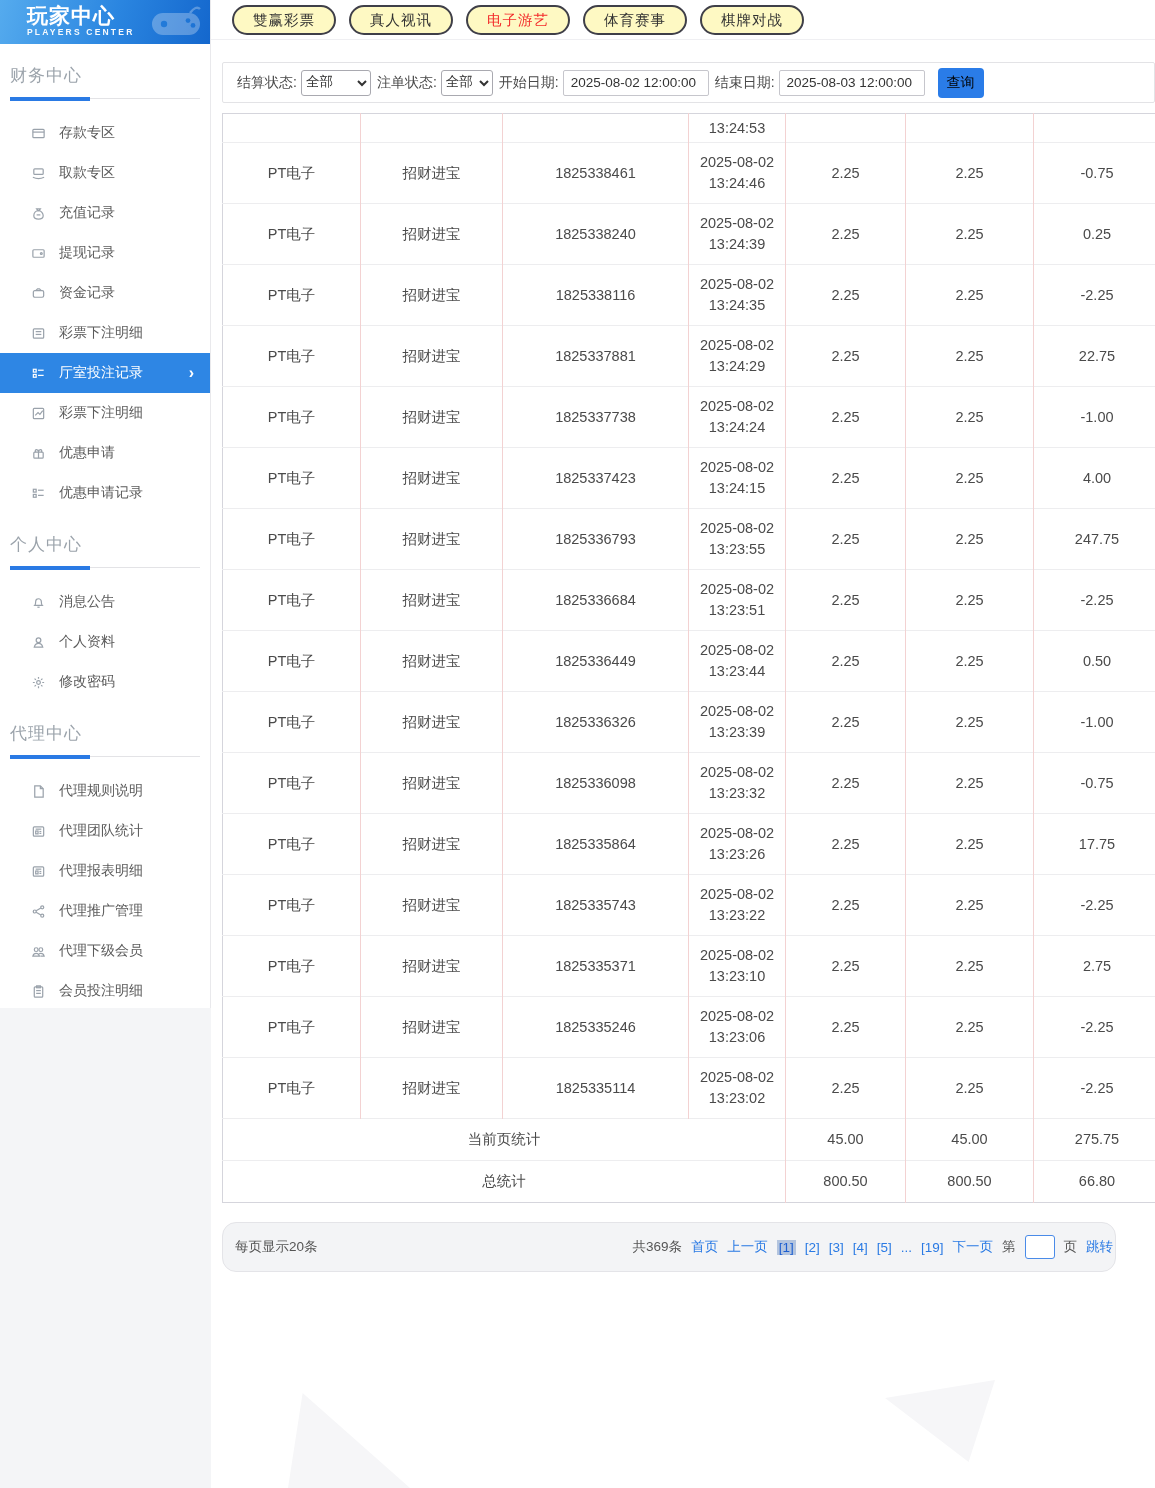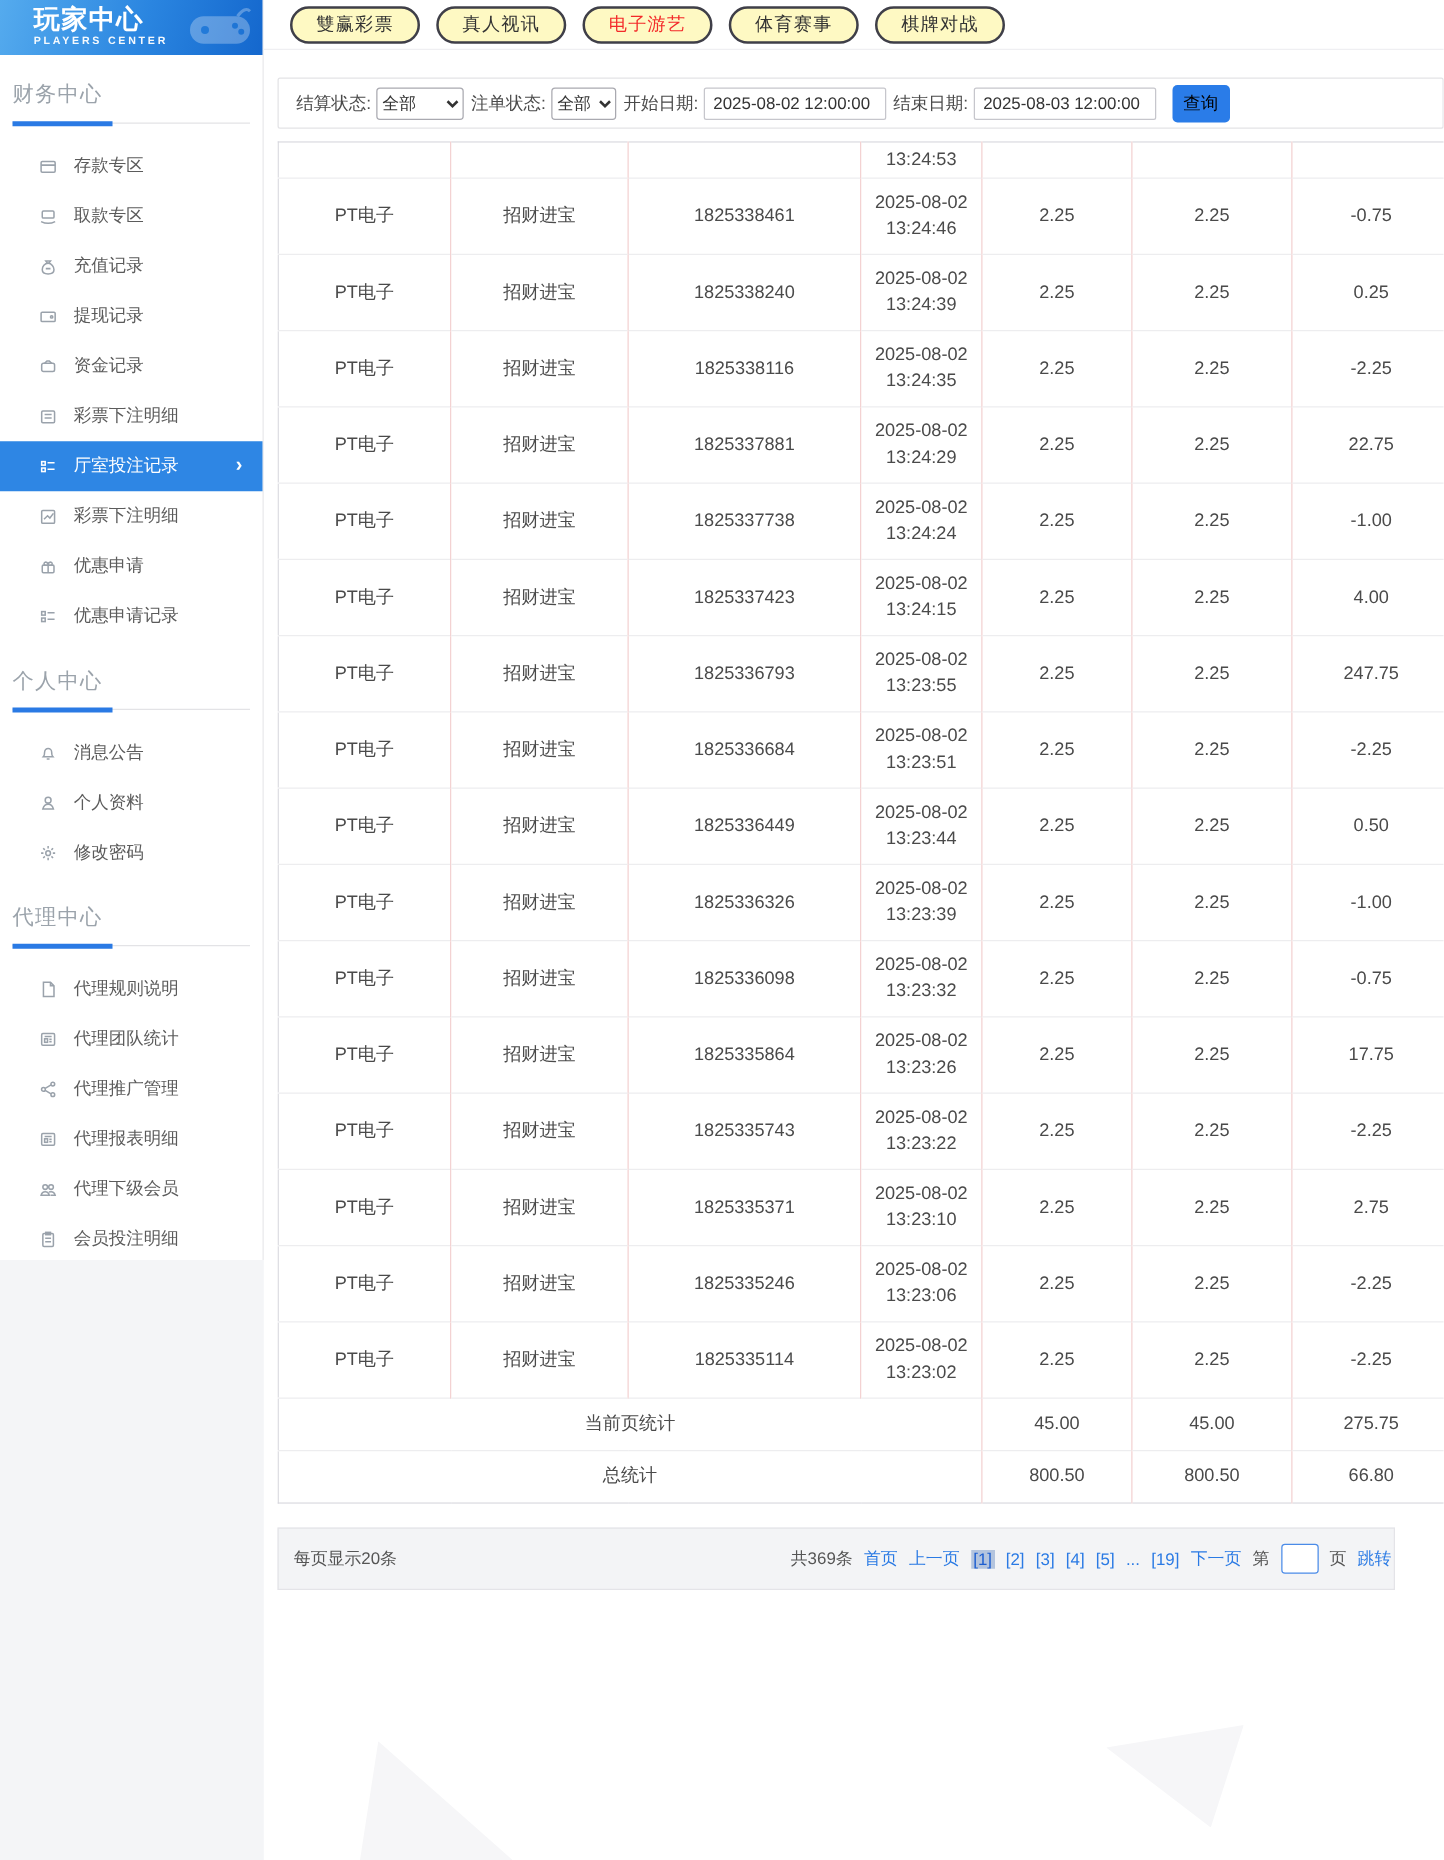--- a/index.html
+++ b/index.html
@@ -26,39 +26,39 @@
   .topbar{position:absolute;left:211px;top:0;width:944px;height:40px;background:#fff;border-bottom:1px solid #efeff2;
     display:flex;align-items:center;padding-left:21px;gap:13px;}
   .pill{height:30px;line-height:26px;padding:0 19px;border:2px solid #3f3f48;border-radius:16px;
     font-size:14.5px;color:#333;letter-spacing:1px;background:#fef9c3;cursor:pointer;}
   .pill.active{color:#f32a2a;}
   
   .filterbar{position:absolute;left:222px;top:62px;width:933px;height:41px;border:1px solid #e3e3e6;border-radius:2px;
     background:#fff;display:flex;align-items:center;padding-left:8px;font-size:14px;color:#4a4a4a;}
   .filterbar label{margin:0 4px 0 6px;text-align:right;}
   .filterbar select{height:26px;border:1px solid #a9a9b0;border-radius:3px;background:#fff;font-size:13.5px;color:#333;
-    font-family:Liberation Serif, serif;}
+    font-family:Liberation Mono, monospace;}
   .sel-settle{width:70px;}
   .sel-order{width:52px;}
   .filterbar input.date{width:146px;height:26px;border:1px solid #c6c6cc;border-radius:2px;font-size:13.5px;color:#333;
     padding-left:7px;font-family:inherit;}
   .btn-query{margin-left:13px;width:46px;height:30px;background:#2a7ce8;color:#000000;border:none;border-radius:4px;
     font-size:14px;cursor:pointer;font-family:inherit;}
   
   .tablewrap{position:absolute;left:222px;top:113px;width:933px;overflow:hidden;}
   table.bets{border-collapse:collapse;table-layout:fixed;width:938px;background:#fff;border:1px solid #d5d5dc;}
   table.bets td{border-left:1px solid #f3d2d2;border-top:1px solid #ededef;text-align:center;vertical-align:middle;
     color:#4a4a4a;font-size:14.5px;padding:0;line-height:21px;}
   table.bets td:first-child{border-left:none;}
   tr.partial td{height:29px;border-top:none;}
   tr.datarow td{height:61px;}
   tr.sumrow td{height:42px;}
   
   .pagebar{position:absolute;left:222px;top:1222px;width:894px;height:50px;background:#f3f4f6;border:1px solid #e4e4e8;
-    border-radius:0;display:flex;align-items:center;justify-content:space-between;padding:0 2px 0 12px;font-size:13.5px;color:#555;}
+    border-radius:14px;display:flex;align-items:center;justify-content:space-between;padding:0 2px 0 12px;font-size:13.5px;color:#555;}
   .pagebar .right{display:flex;align-items:center;gap:9px;white-space:nowrap;}
   .plink{color:#2a7ae4;cursor:pointer;}
   .pcur{color:#1c5ed0;background:#b3c4de;padding:0 2px;cursor:pointer;}
   .jump-input{width:30px;height:24px;border:1px solid #4a8be8;border-radius:3px;background:#fff;}
   
   .tri1{position:absolute;left:288px;top:1393px;width:122px;height:95px;background:#f6f6f8;
     clip-path:polygon(12% 0,100% 100%,0 100%);}
   .tri2{position:absolute;left:885px;top:1380px;width:110px;height:82px;background:#f6f6f8;
     clip-path:polygon(0 22%,100% 0,76% 100%);}
 </style>
@@ -233,40 +233,40 @@
               <rect x="5" y="7.5" width="2.5" height="3"></rect>
               <line x1="9" y1="8" x2="11" y2="8"></line>
               <line x1="9" y1="10" x2="11" y2="10"></line>
             </svg>
           </span>
           <span>代理团队统计</span>
         </div>
         <div class="item">
           <span class="icon">
             <svg width="15" height="15" viewBox="0 0 16 16" fill="none" stroke="currentColor" stroke-width="1.3">
+              <rect x="2.5" y="3" width="11" height="10" rx="1"></rect>
+              <line x1="5" y1="5.5" x2="11" y2="5.5"></line>
+              <rect x="5" y="7.5" width="2.5" height="3"></rect>
+              <line x1="9" y1="8" x2="11" y2="8"></line>
+              <line x1="9" y1="10" x2="11" y2="10"></line>
+            </svg>
+          </span>
+          <span>代理报表明细</span>
+        </div>
+        <div class="item">
+          <span class="icon">
+            <svg width="15" height="15" viewBox="0 0 16 16" fill="none" stroke="currentColor" stroke-width="1.3">
               <circle cx="12" cy="3.5" r="1.6"></circle>
               <circle cx="4" cy="8" r="1.6"></circle>
               <circle cx="12" cy="12.5" r="1.6"></circle>
               <line x1="5.5" y1="7.2" x2="10.5" y2="4.2"></line>
               <line x1="5.5" y1="8.8" x2="10.5" y2="11.8"></line>
             </svg>
           </span>
           <span>代理推广管理</span>
-        </div>
-        <div class="item">
-          <span class="icon">
-            <svg width="15" height="15" viewBox="0 0 16 16" fill="none" stroke="currentColor" stroke-width="1.3">
-              <rect x="2.5" y="3" width="11" height="10" rx="1"></rect>
-              <line x1="5" y1="5.5" x2="11" y2="5.5"></line>
-              <rect x="5" y="7.5" width="2.5" height="3"></rect>
-              <line x1="9" y1="8" x2="11" y2="8"></line>
-              <line x1="9" y1="10" x2="11" y2="10"></line>
-            </svg>
-          </span>
-          <span>代理报表明细</span>
         </div>
         <div class="item">
           <span class="icon">
             <svg width="15" height="15" viewBox="0 0 16 16" fill="none" stroke="currentColor" stroke-width="1.3">
               <circle cx="5.5" cy="6" r="2"></circle>
               <circle cx="10.5" cy="6" r="2"></circle>
               <path d="M2 13c.5-2 1.8-3 3.5-3s3 1 3.5 3z"></path>
               <path d="M8.7 10.3c.5-.2 1.1-.3 1.8-.3 1.7 0 3 1 3.5 3h-4"></path>
             </svg>
           </span>

